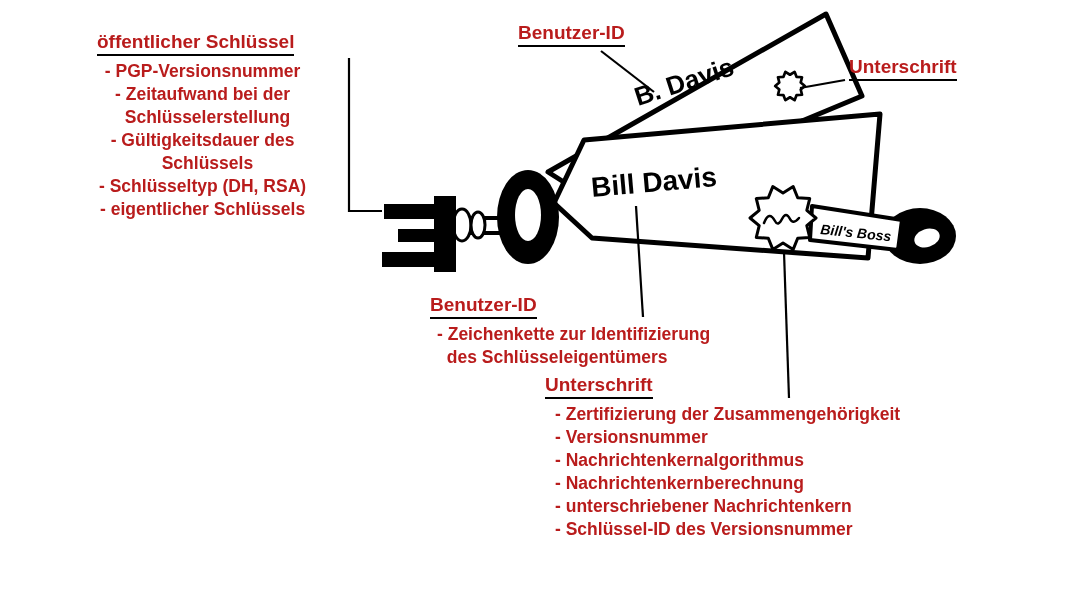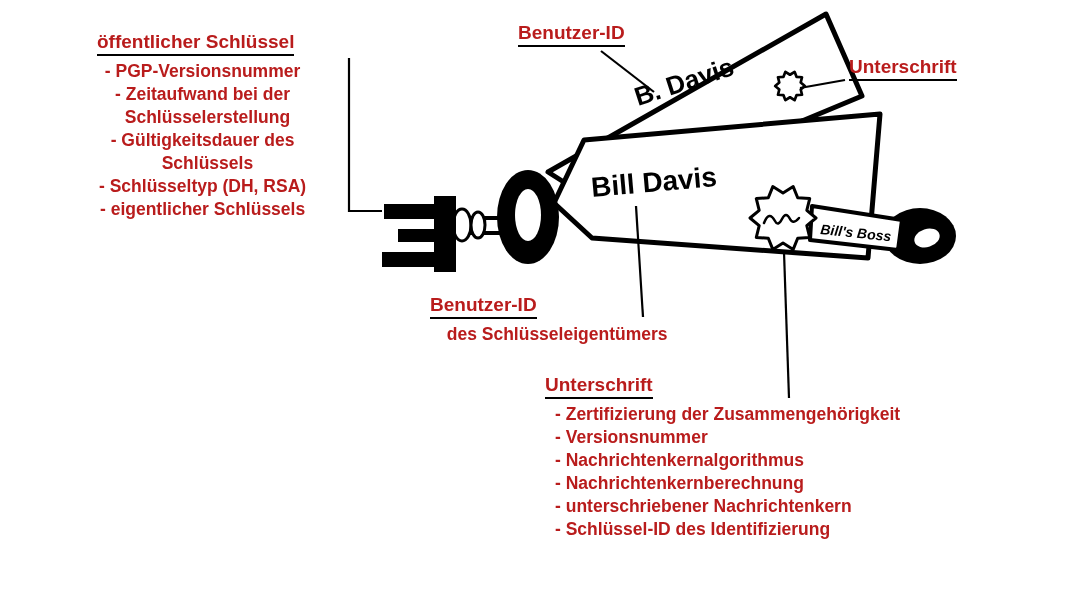--- a/index.html
+++ b/index.html
@@ -128,29 +128,30 @@
     <div class="heading">Benutzer-ID</div>
   </div>
 
   <div class="label" style="left:849px; top:56px;">
     <div class="heading">Unterschrift</div>
   </div>
 
   <div class="label" style="left:430px; top:294px;">
     <div class="heading">Benutzer-ID</div>
     <div class="lines indent-md">
+      <div class="line">- Zeichenkette zur Identifizierung</div>
       <div class="line">  des Schlüsseleigentümers</div>
     </div>
   </div>
 
   <div class="label" style="left:545px; top:374px;">
     <div class="heading">Unterschrift</div>
     <div class="lines indent-lg">
       <div class="line">- Zertifizierung der Zusammengehörigkeit</div>
       <div class="line">- Versionsnummer</div>
       <div class="line">- Nachrichtenkernalgorithmus</div>
       <div class="line">- Nachrichtenkernberechnung</div>
       <div class="line">- unterschriebener Nachrichtenkern</div>
-      <div class="line">- Schlüssel-ID des Identifizierung</div>
+      <div class="line">- Schlüssel-ID des Versionsnummer</div>
     </div>
   </div>
 
 </div>
 
 </body></html>

